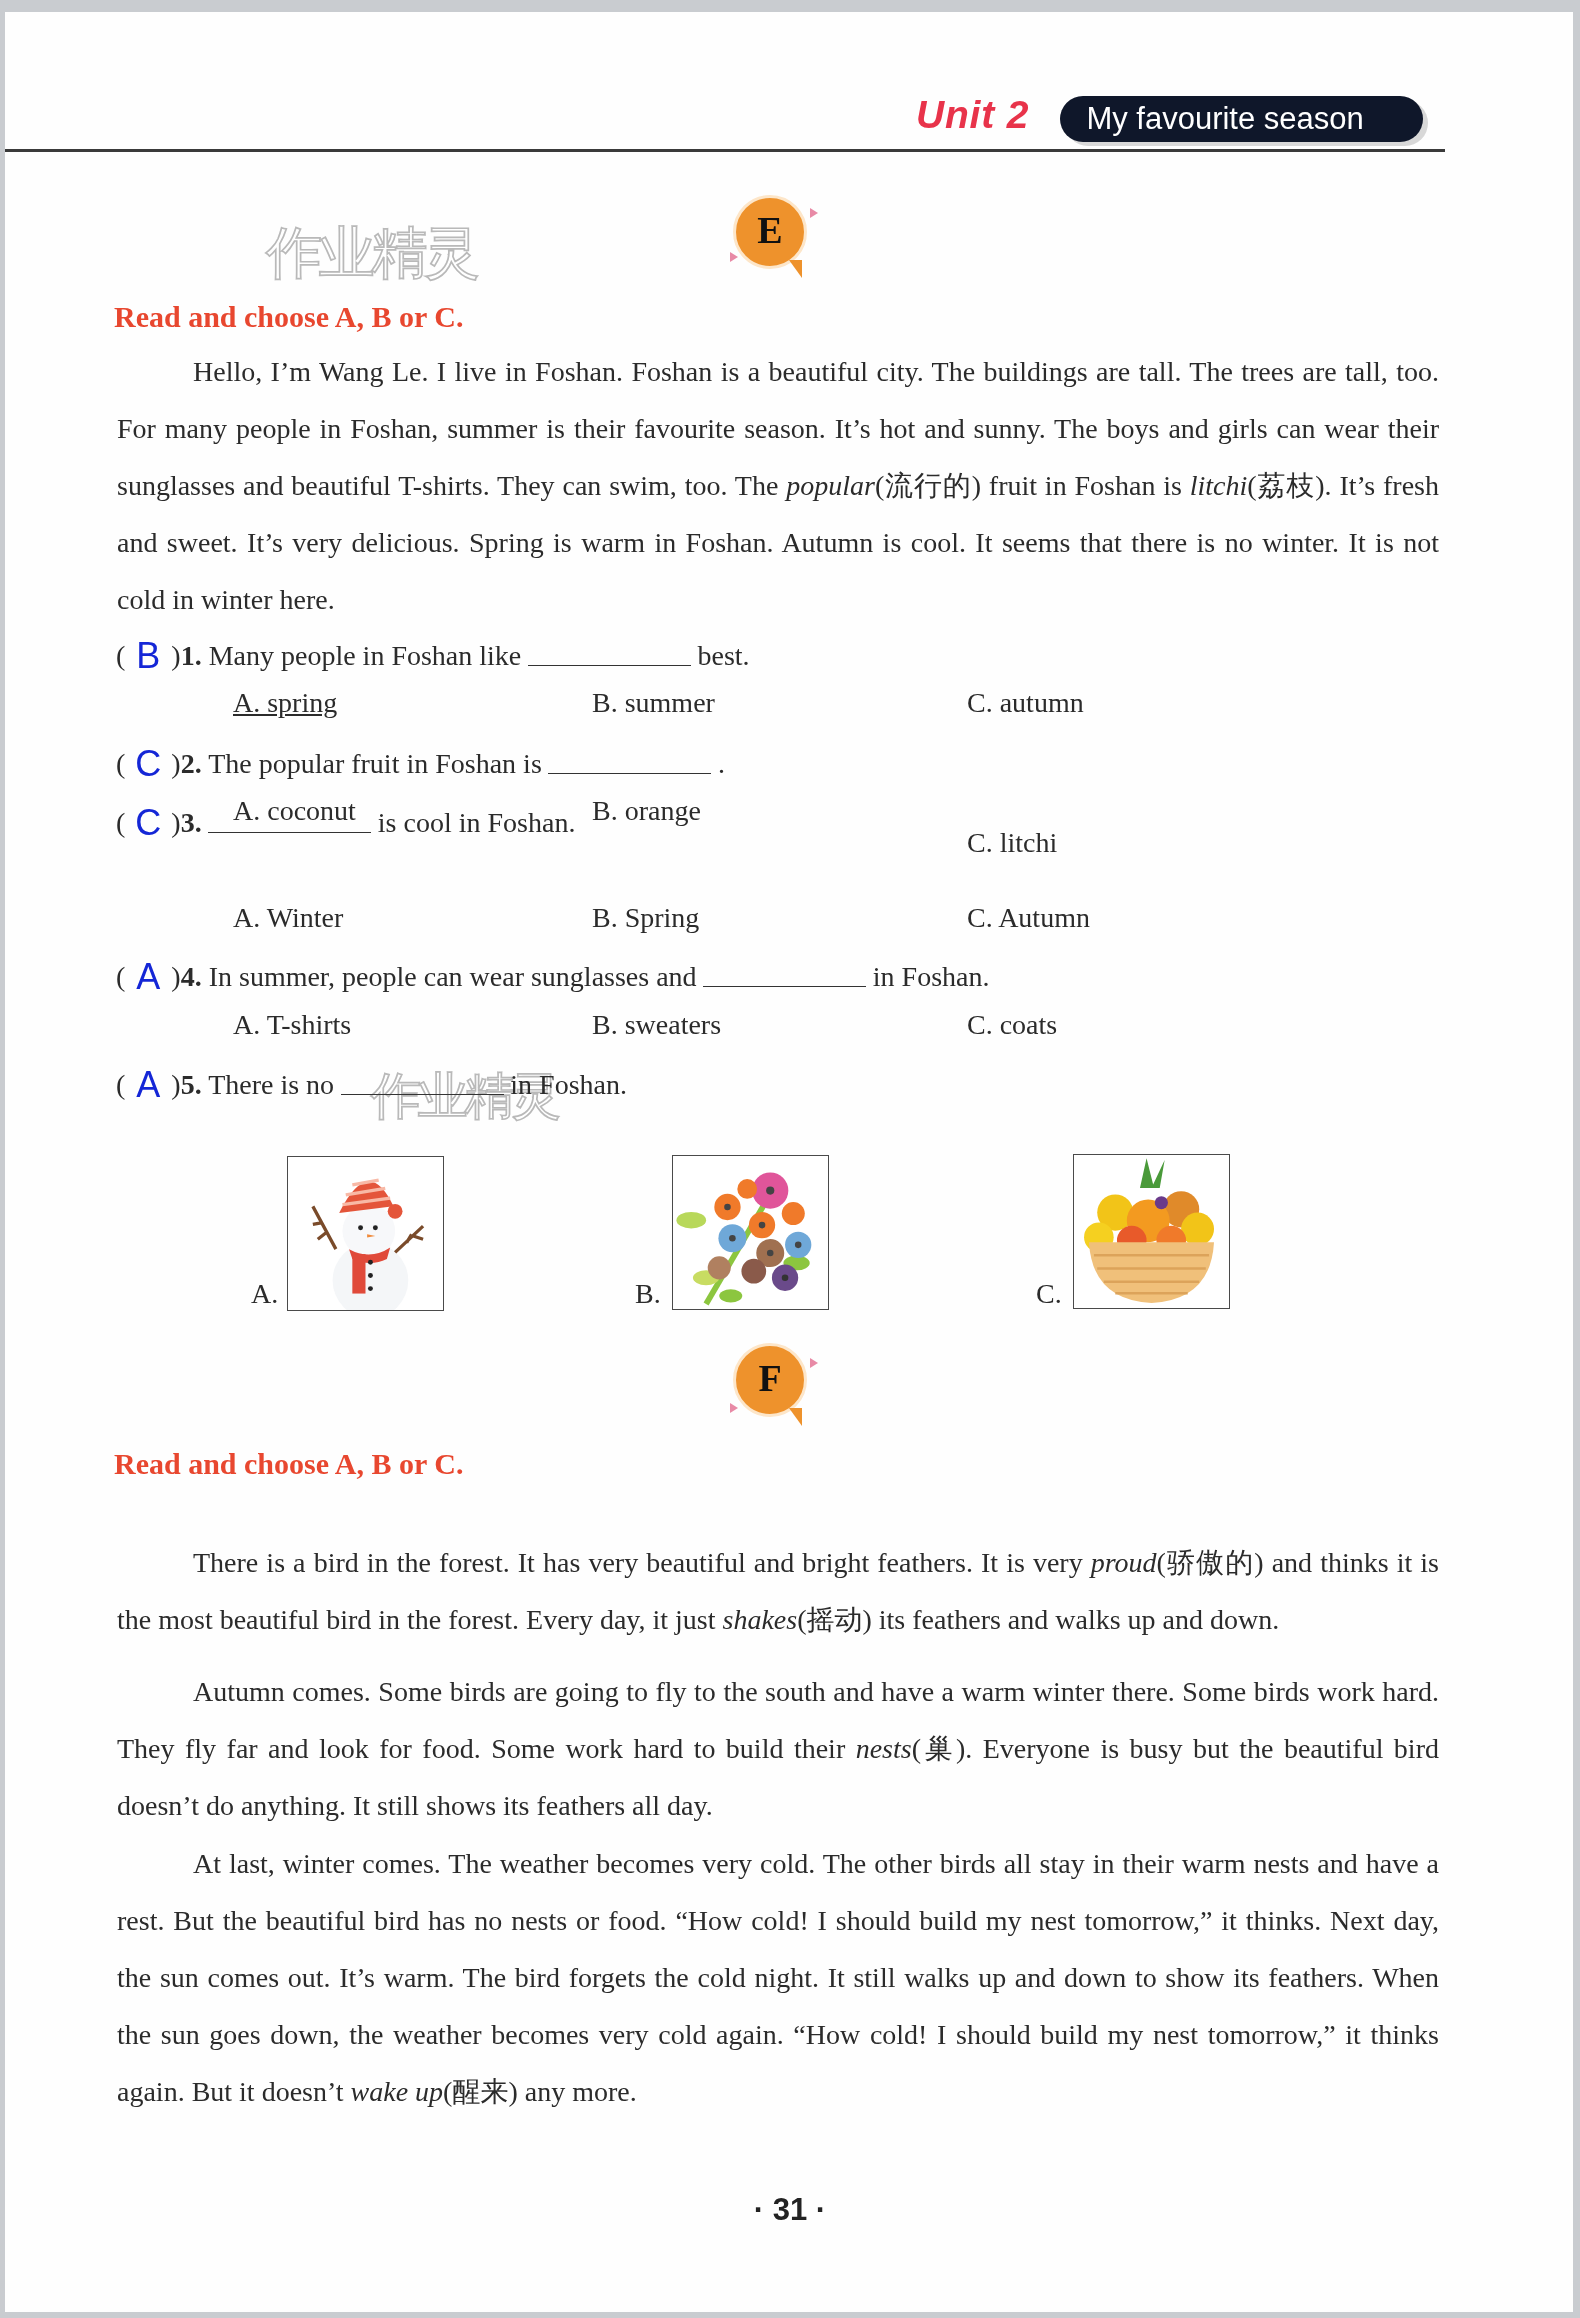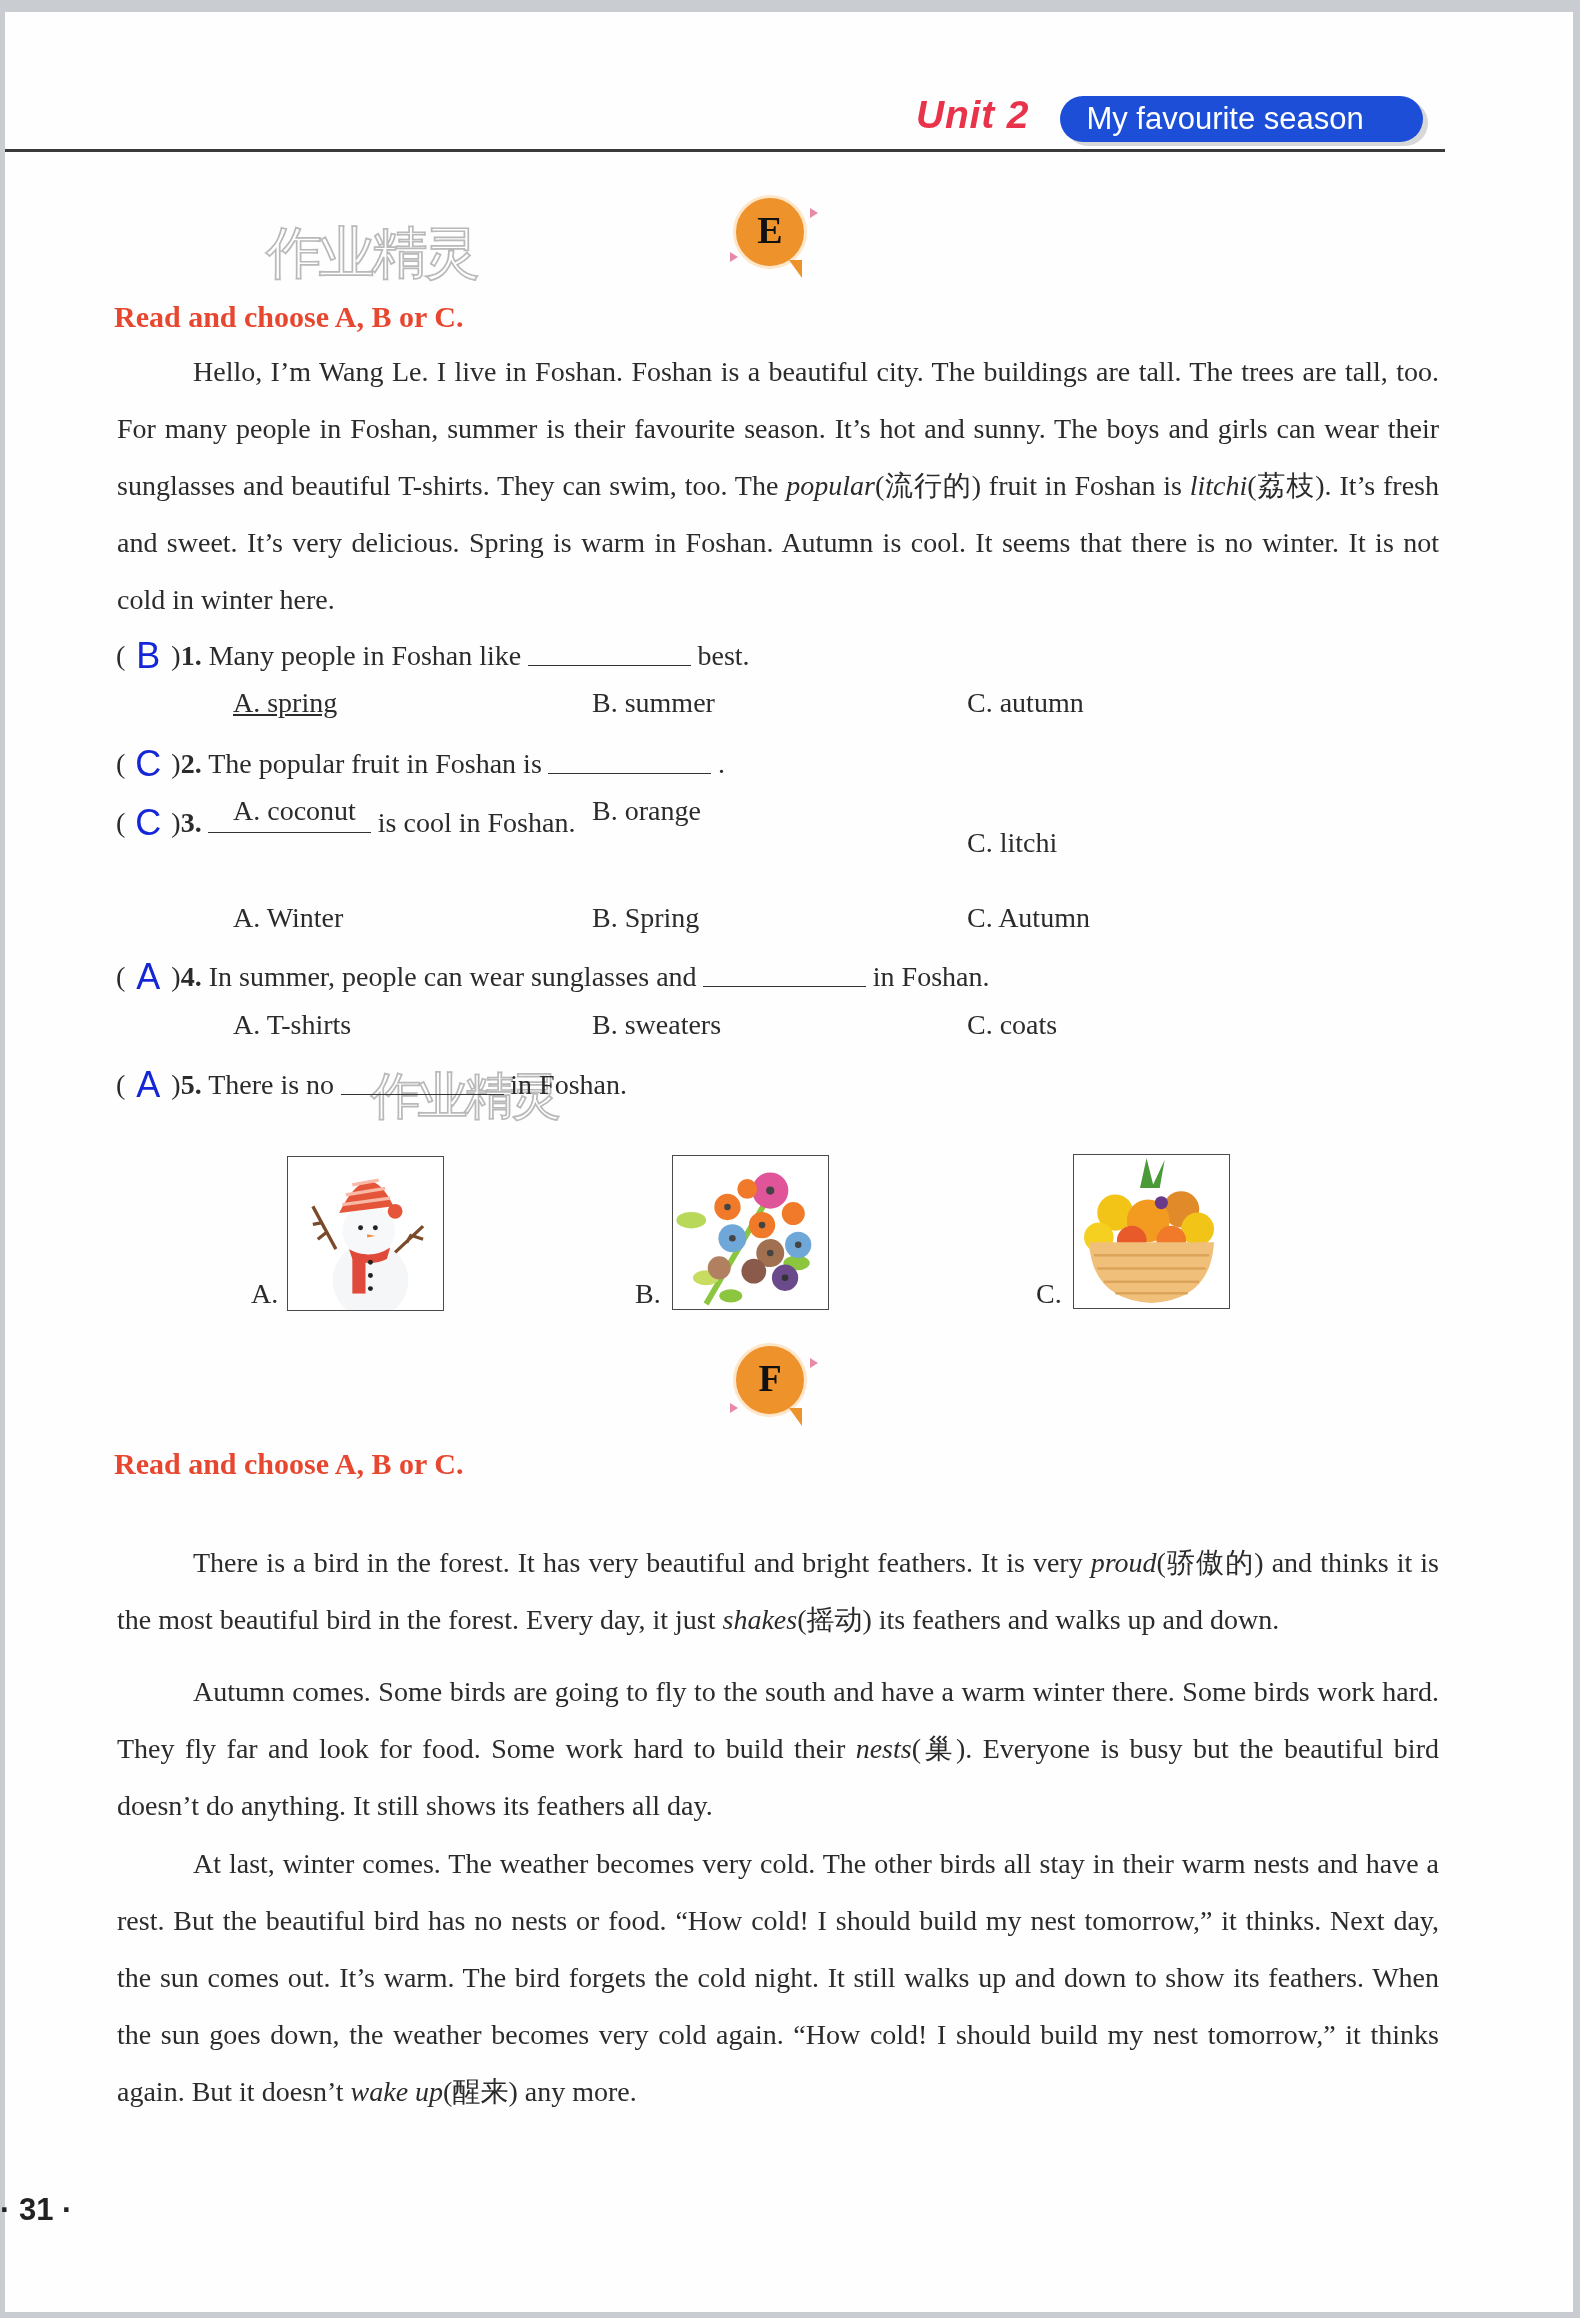--- a/index.html
+++ b/index.html
@@ -15,21 +15,21 @@
   }
   
   .header-rule { position:absolute; left:5px; top:149px; width:1440px; height:2.5px; background:#3a3a3a; }
   .unit-label {
     position:absolute; left:916px; top:93px;
     font-family:"Liberation Sans", sans-serif; font-weight:bold; font-style:italic;
     font-size:39px; color:#e8334a; letter-spacing:0.8px;
   }
   .unit-pill {
     position:absolute; left:1060px; top:96px; width:363px; height:46px;
-    background:#1d4ed8; border-radius:23px;
+    background:#0f172a; border-radius:23px;
     box-shadow:5px 4.1px 0 #d8d8d8;
   }
   .unit-pill span {
     position:absolute; left:26.4px; top:5px;
     font-family:"Liberation Sans", sans-serif; font-size:31px; color:#fff;
   }
   
   .watermark {
     position:absolute; font-family:"DejaVu Sans", sans-serif; font-size:56px;
     color:#fff; -webkit-text-stroke:1.7px #b9b9b9; letter-spacing:-3.3px;
@@ -65,21 +65,21 @@
     display:inline-block; width:46px; text-align:center; color:#1426d6;
     font-family:"Liberation Sans", sans-serif; font-size:36px; vertical-align:-3.3px;
   }
   .q .num { font-weight:bold; }
   .blank { display:inline-block; width:163px; border-bottom:1.7px solid #333; height:0.8px; margin:0 6.6px; vertical-align:-1.7px; }
   .opt { position:absolute; font-size:28px; white-space:nowrap; }
   
   .pic-label { position:absolute; font-size:28px; }
   .pic { position:absolute; width:155px; height:153px; border:1.7px solid #4a4a4a; background:#fff; overflow:hidden; }
   .page-num {
-    position:absolute; left:0; right:0; top:2192px; text-align:left;
+    position:absolute; left:0; right:0; top:2192px; text-align:center;
     font-family:"Liberation Sans", sans-serif; font-weight:bold; font-size:31px; color:#222;
   }
 </style>
 </head>
 <body>
 
 <div class="page"></div>
 
 <div class="unit-label">Unit 2</div>
 <div class="unit-pill">

